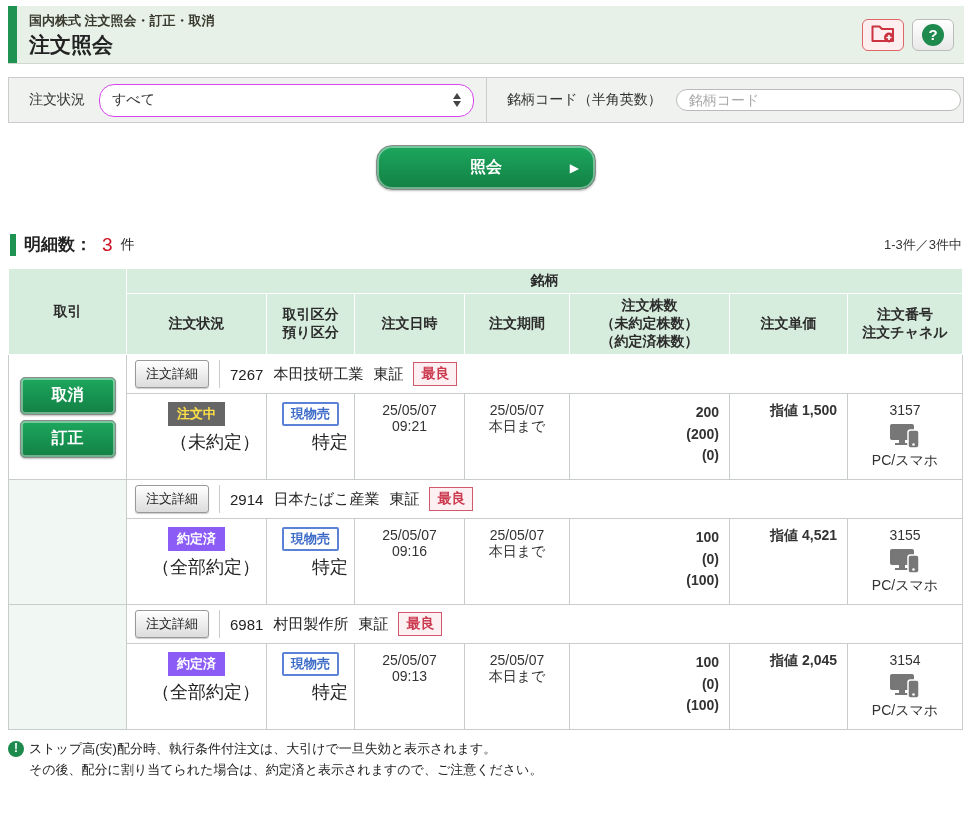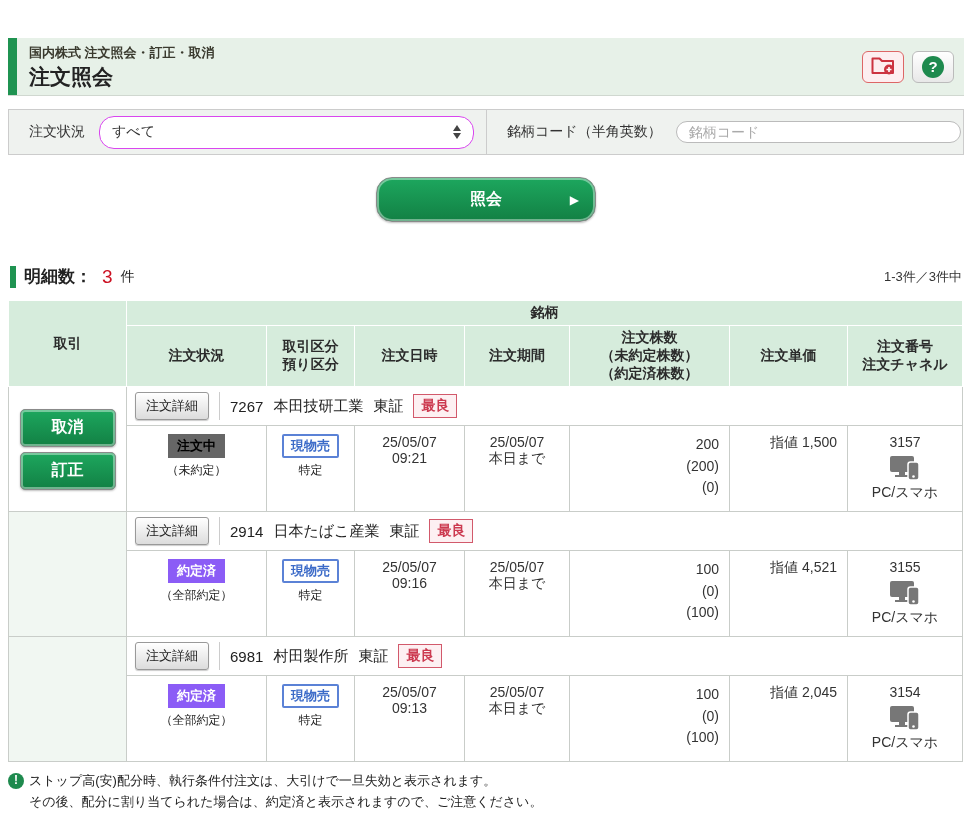--- a/index.html
+++ b/index.html
@@ -1,20 +1,20 @@
 <!DOCTYPE html>
 <html><head>
 <meta charset="utf-8">
 <style>
   * { margin:0; padding:0; box-sizing:border-box; }
   html,body { background:#ffffff; font-family:"Liberation Sans","DejaVu Sans",sans-serif; color:#333; }
   body { width:972px; height:814px; padding:6px 8px; overflow:hidden; }
 
   
-  .title-band { background:#e7f1e8; border-bottom:1px solid #d0d8d0; display:flex; align-items:stretch; height:58px; position:relative;margin-top:32px; }
+  .title-band { background:#e7f1e8; border-bottom:1px solid #d0d8d0; display:flex; align-items:stretch; height:58px; position:relative; }
   .title-accent { width:9px; background:#1f9351; }
   .title-texts { padding:6px 0 4px 12px; flex:1; }
   .breadcrumb { font-size:13px; font-weight:bold; color:#3a3a2e; }
   .page-title { font-size:21px; font-weight:bold; color:#222; margin-top:1px; }
   .title-icons { display:flex; align-items:center; gap:8px; padding-right:10px; }
   .icon-btn { width:42px; height:32px; border-radius:6px; display:flex; align-items:center; justify-content:center; cursor:pointer; }
   .folder-btn { background:#fdeef0; border:1px solid #d66; }
   .help-btn { background:linear-gradient(#ffffff,#e8e8e8); border:1px solid #bbb; }
   .help-circle { width:22px; height:22px; border-radius:50%; background:#1e8a4e; color:#fff; font-weight:bold; font-size:15px; display:flex; align-items:center; justify-content:center; }
 
@@ -55,25 +55,25 @@
   .action-btn { display:block; width:96px; height:38px; margin:5px auto; font-size:16px; }
   .stock-row td { padding:5px 8px; height:38px; vertical-align:middle; }
   .stock-line { display:flex; align-items:center; gap:10px; }
   .detail-btn { background:linear-gradient(#ffffff,#dcdcdc); border:1px solid #999; border-radius:3px; padding:4px 10px; font-size:13px; color:#222; cursor:pointer; box-shadow:0 1px 1px rgba(0,0,0,.2); font-family:inherit; }
   .v-divider { width:1px; height:28px; background:#ccc; }
   .stock-name { font-size:15px; color:#222; }
   .best-badge { border:1px solid #d2596b; background:#fdf0f2; color:#cc3a50; font-weight:bold; font-size:14px; padding:2px 7px; }
   .data-row td { height:86px; padding:8px 6px; }
   .cell-center { text-align:center; }
   .badge { display:inline-block; font-size:13px; font-weight:bold; padding:3px 9px; }
-  .status-gray { background:#666; color:#000000; }
+  .status-gray { background:#666; color:#fde047; }
   .status-green { background:#8b5cf6; color:#fff; }
   .trade-type { display:inline-block; background:#fff; border:2px solid #5b82d6; color:#3c6bc8; font-weight:bold; font-size:13px; padding:1px 7px; border-radius:2px; }
-  .sub-line { margin-top:4px; font-size:12px; color:#222; }
-  .cell-right { text-align:right; padding-right:10px !important; }
+  .sub-line { margin-top:4px; font-size:18px; color:#222;text-align:right; }
+  .cell-right { text-align:right; padding-right:10px !important;font-weight:bold; }
   .qty-line { line-height:1.55; }
   .channel-cell { text-align:center; }
   .device-icon { margin:4px auto 0; display:block; }
 
   
   .footer-notes { margin-top:9px; font-size:13px; color:#222; line-height:1.6; }
   .note-first { display:flex; align-items:flex-start; gap:5px; }
   .info-icon { flex:0 0 auto; width:16px; height:16px; margin-top:2px; border-radius:50%; background:#1e8a4e; color:#fff; font-size:12px; font-weight:bold; display:flex; align-items:center; justify-content:center; }
   .note-second { padding-left:21px; }
 </style>

